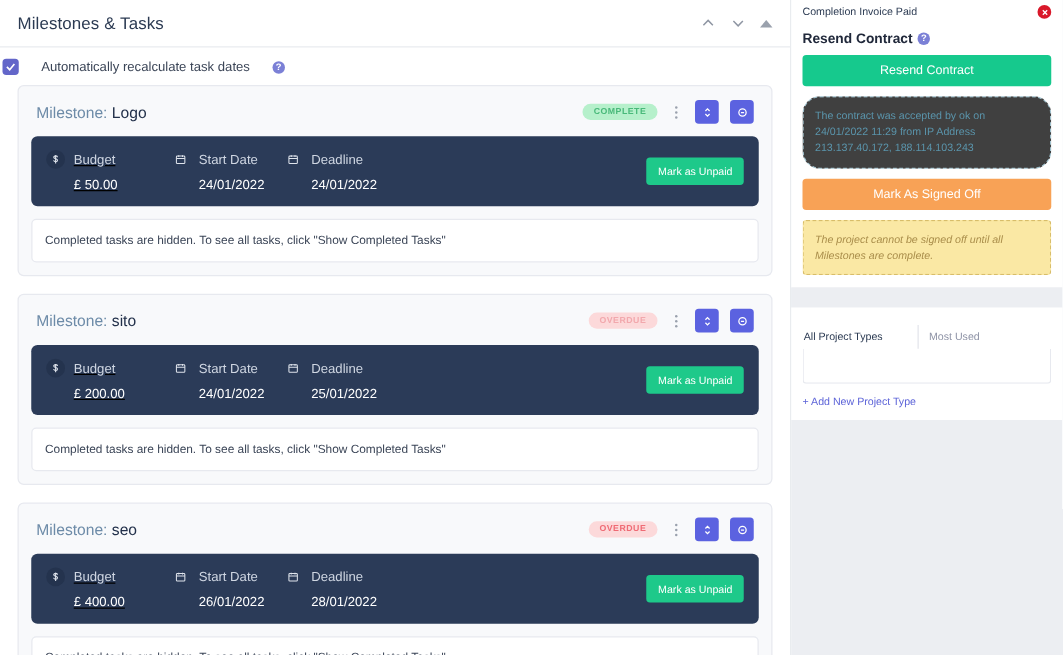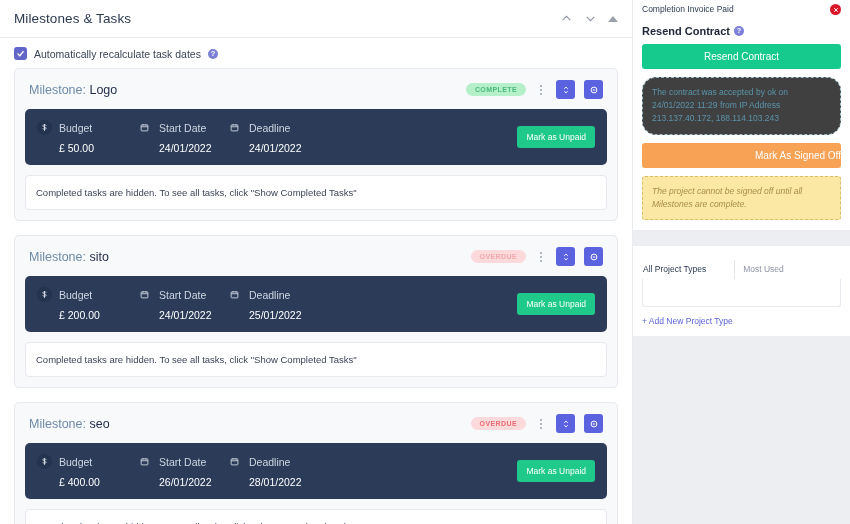--- a/index.html
+++ b/index.html
@@ -25,22 +25,22 @@
     flex:none;
   }
   .panel-title {
     font-size:13.5px; color:#2b3a52; letter-spacing:.1px;
   }
   .hdr-ctrls { margin-left:auto; display:flex; align-items:center; gap:11px; }
   .chev { width:13px; height:13px; display:block; color:#8f96a3; }
   .tri-up { width:0;height:0;border-left:5px solid transparent;border-right:5px solid transparent;border-bottom:6px solid #9aa1ad; display:block;}
 
   .recalc-row {
-    display:flex; align-items:center; gap:7px;
-    padding: 9px 14px 8px 14px;
+    display:flex; align-items:center; gap:18px;
+    padding: 9px 14px 8px 2px;
     flex:none;
   }
   .cb {
     width:13px; height:13px; border-radius:3px; background:#6366c9;
     display:flex; align-items:center; justify-content:center; flex:none;
   }
   .cb svg { width:9px; height:9px; color:#fff; }
   .recalc-label { font-size:10.5px; color:#3b4557; }
   .help-ic {
     width:10px;height:10px;border-radius:50%;background:#7b80d6;color:#fff;
@@ -85,21 +85,21 @@
   .field { display:flex; flex-direction:column; }
   .field-head { display:flex; align-items:center; gap:7px; }
   .f-ico {
     width:15px;height:15px;border-radius:50%;background:#24334e;
     display:flex;align-items:center;justify-content:center;color:#dfe4ec; flex:none;
   }
   .f-ico.sq { border-radius:2px; background:transparent; }
   .f-ico svg { width:9px;height:9px; }
   .f-label { font-size:10.5px; color:#cfd6e2; }
   .f-val { font-size:10.5px; color:#ffffff; margin-top:7px; margin-left:22px; }
-  .field.budget { width:100px; }
+  .field.budget { width:100px;text-decoration:underline; }
   .field.start  { width:90px; }
   .field.dead   { width:90px; }
   .unpaid-btn {
     margin-left:auto; background:#1ec98a; color:#fff;
     font-size:8.5px; padding:6px 9px; border-radius:3px; white-space:nowrap;
   }
 
   .ms-note {
     background:#ffffff; border:1px solid #e7e9ef; border-radius:4px;
     margin-top:10px; padding: 11px 10px;
@@ -121,21 +121,21 @@
   .btn-green {
     margin-top:7px; background:#16c98d; color:#fff; text-align:center;
     font-size:10px; padding:7px 0; border-radius:3px;
   }
   .info-box {
     margin-top:8px; background:#404040; border:1px dashed #9fc0cc;
     border-radius:14px; padding: 8px 9px;
     font-size:8.5px; line-height:1.55; color:#5a94ab;
   }
   .btn-orange {
-    margin-top:8px; background:#f8a256; color:#fff; text-align:right;
+    margin-top:8px; background:#f8a256; color:#fff; text-align:center;
     font-size:10px; padding:7px 0; border-radius:3px;
   }
   .warn-box {
     margin-top:8px; background:#fae8a4; border:1px dashed #d8bd6a;
     border-radius:3px; padding:8px 9px;
     font-size:8.5px; line-height:1.55; color:#a98d4a;font-style:italic;
   }
   .gap { height:16px; background:#eceef2; }
   .pt-head { display:flex; align-items:center; padding: 9px 2px 9px 2px; border-bottom:1px solid #e9ecef; }
   .pt-title { font-size:12px; color:#26304a; }

